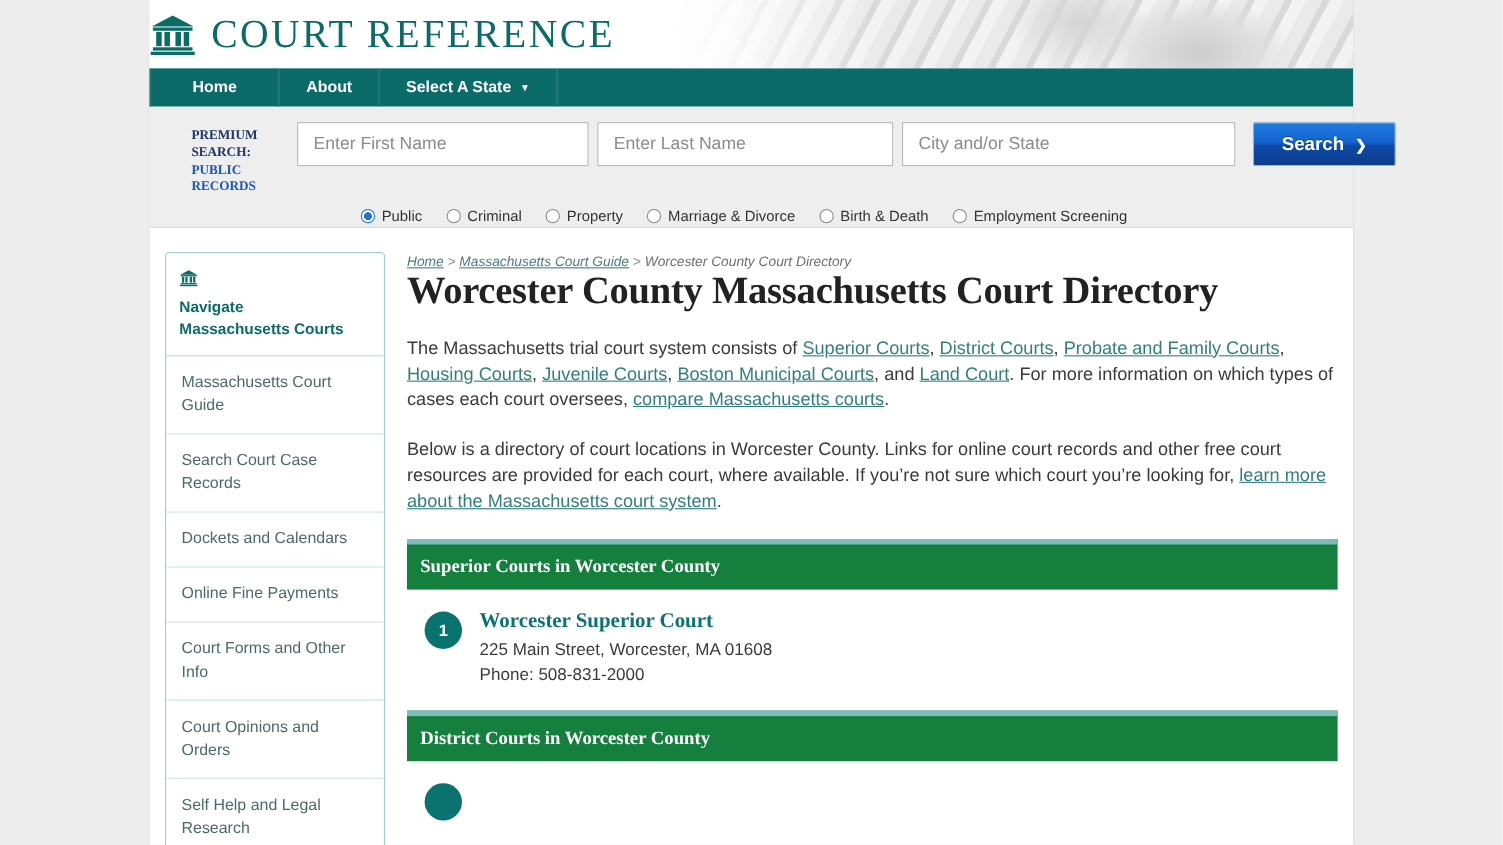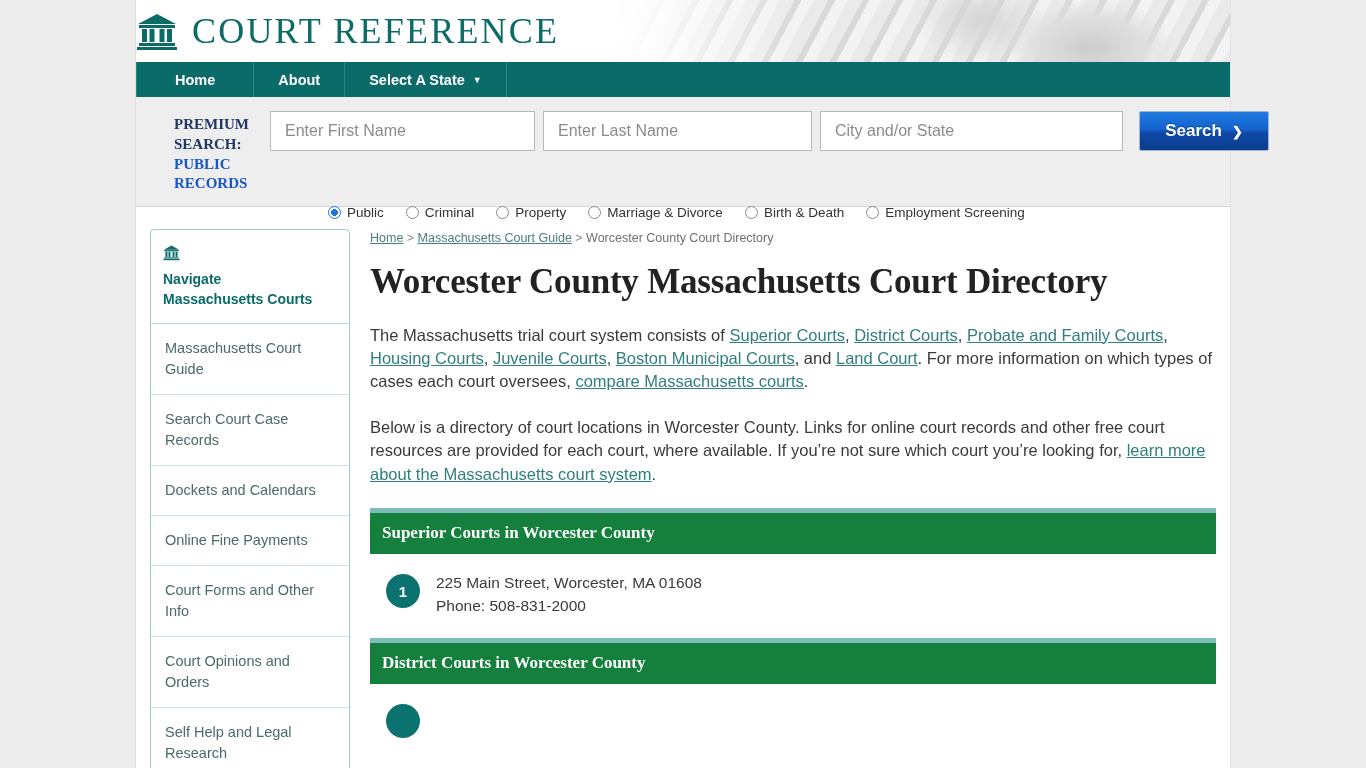--- a/index.html
+++ b/index.html
@@ -84,21 +84,21 @@
     background: #eeeeee;
     border-bottom: 1px solid #d7d7d7;
     padding: 14px 14px 12px 14px;
     height: 110px;
   }
   .search-row { display: flex; align-items: flex-start; }
   .premium-label {
     width: 120px; flex: 0 0 120px;
     padding-left: 24px; padding-top: 4px;
     font-family: "Liberation Serif", serif;
-    font-size: 15px;
+    font-size: 12px;
     font-weight: bold;
     line-height: 1.32;
     color: #1f3864;
   }
   .premium-label .blue { color: #1a56c4; }
   .search-fields { display: flex; gap: 8px; flex: 1; }
   .txt {
     height: 40px;
     border: 1px solid #b9b9b9;
     background: #fff;
@@ -183,21 +183,21 @@
     line-height: 1.45;
     cursor: pointer;
   }
   .side-item:last-child { border-bottom: none; }
 
   
   .main { flex: 1; min-width: 0; padding-top: 2px; }
   .breadcrumb {
     font-size: 12.5px;
     color: #6f6f6f;
-    margin-bottom: 18px;
+    font-style: italic;
   }
   .breadcrumb a { color: #4a7d7b; text-decoration: underline; cursor: pointer; }
   .breadcrumb .sep { color: #8a8a8a; }
 
   h1.title {
     margin: 0 0 22px 0;
     font-family: "Liberation Serif", serif;
     font-size: 35px;
     line-height: 1.1;
     color: #222;
@@ -374,20 +374,21 @@
 
       <p class="para"><span>The Massachusetts trial court system consists of </span><a>Superior Courts</a><span>, </span><a>District Courts</a><span>, </span><a>Probate and Family Courts</a><span>, </span><a>Housing Courts</a><span>, </span><a>Juvenile Courts</a><span>, </span><a>Boston Municipal Courts</a><span>, and </span><a>Land Court</a><span>. For more information on which types of cases each court oversees, </span><a>compare Massachusetts courts</a><span>.</span></p>
 
       <p class="para"><span>Below is a directory of court locations in Worcester County. Links for online court records and other free court resources are provided for each court, where available. If you’re not sure which court you’re looking for, </span><a>learn more about the Massachusetts court system</a><span>.</span></p>
 
       <div class="section-head">Superior Courts in Worcester County</div>
       <div class="court-list">
         <div class="court">
           <div class="court-num">1</div>
           <div class="court-body">
+            <a class="court-name">Worcester Superior Court</a>
             <div class="court-line">225 Main Street, Worcester, MA 01608</div>
             <div class="court-line">Phone: 508-831-2000</div>
           </div>
         </div>
       </div>
 
       <div class="section-head">District Courts in Worcester County</div>
       <div class="court-list">
         <div class="court">
           <div class="court-num"></div>

